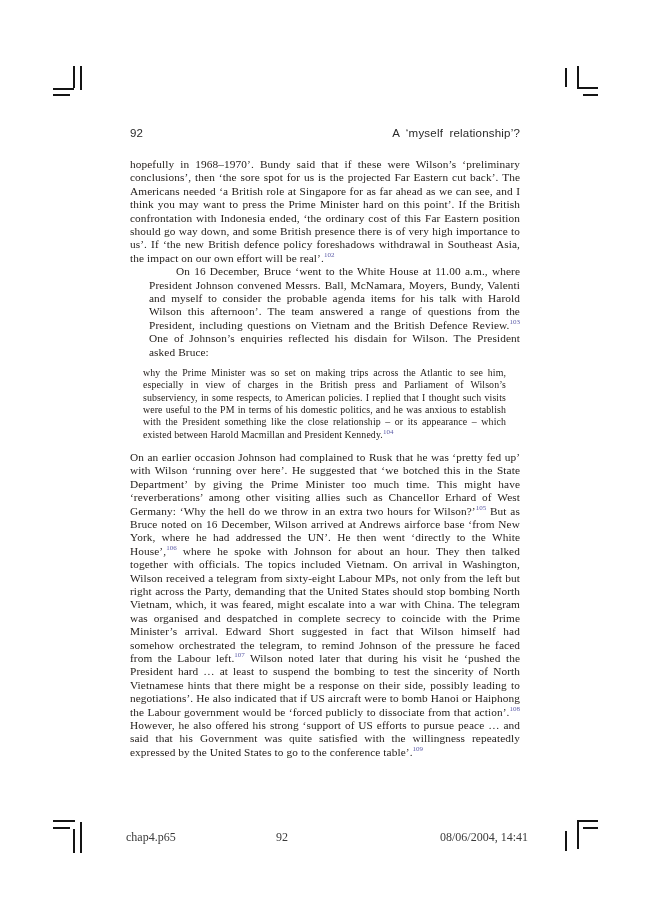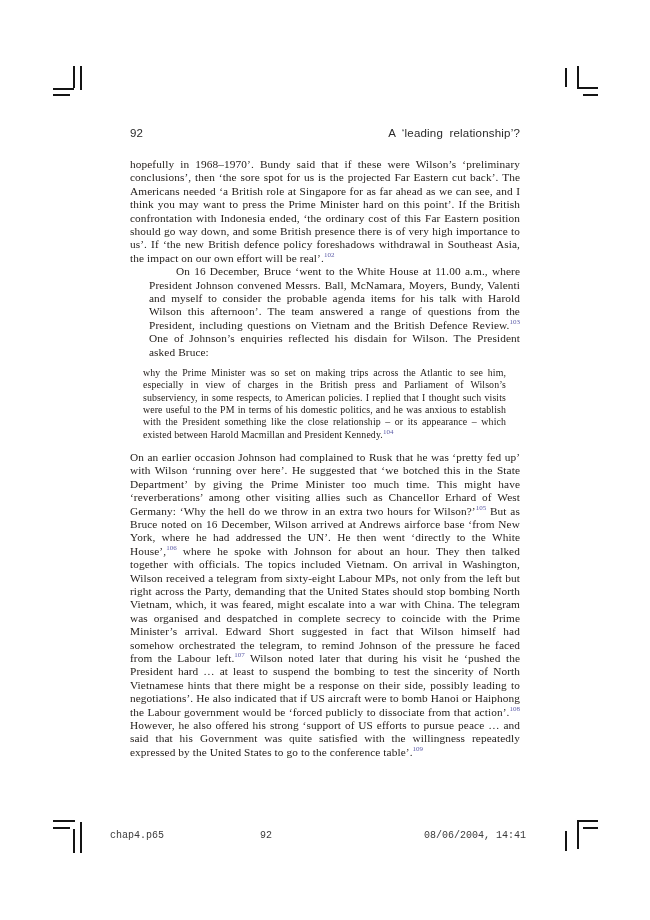--- a/index.html
+++ b/index.html
@@ -46,25 +46,26 @@
   sup.fnref {
     color: var(--fnref-color, #5c5ca8);
     font-size: 7px;
     line-height: 0;
     vertical-align: super;
     letter-spacing: 0;
   }
 
   .footer-item {
     position: absolute;
-    font-family: Liberation Mono, monospace;
-    font-size: 10px;
+    font-family: Liberation Serif, serif;
+    font-size: 12px;
     color: #3a3a3a;
     top: 830px;
     white-space: nowrap;
+    margin-left: 16px;
   }
   #footer-file  { left: 110px; }
   #footer-page  { left: 260px; }
   #footer-date  { left: 424px; }
 </style>
 </head>
 <body style="--text-color: #26211d; --fnref-color: #5c5ca8;">
 
 <div>
   <div class="mark" style="left:73px; top:66px; width:2px; height:22px;"></div>
@@ -87,21 +88,21 @@
 <div>
   <div class="mark" style="left:577px; top:820px; width:2px; height:29px;"></div>
   <div class="mark" style="left:579px; top:820px; width:19px; height:2px;"></div>
   <div class="mark" style="left:583px; top:827px; width:15px; height:2px;"></div>
   <div class="mark" style="left:565px; top:831px; width:2px; height:20px;"></div>
 </div>
 
 <div class="text-block">
   <div class="running-head">
     <span>92</span>
-    <span class="running-title">A ‘leading relationship’?</span>
+    <span class="running-title">A ‘myself relationship’?</span>
   </div>
   <div class="body-text">
 
   <p class="para"><span>hopefully in 1968–1970’. Bundy said that if these were Wilson’s ‘preliminary conclusions’, then ‘the sore spot for us is the projected Far Eastern cut back’. The Americans needed ‘a British role at Singapore for as far ahead as we can see, and I think you may want to press the Prime Minister hard on this point’. If the British confrontation with Indonesia ended, ‘the ordinary cost of this Far Eastern position should go way down, and some British presence there is of very high importance to us’. If ‘the new British defence policy foreshadows withdrawal in Southeast Asia, the impact on our own effort will be real’.</span><sup class="fnref">102</sup></p>
       <p class="para indent"><span>On 16 December, Bruce ‘went to the White House at 11.00 a.m., where President Johnson convened Messrs. Ball, McNamara, Moyers, Bundy, Valenti and myself to consider the probable agenda items for his talk with Harold Wilson this afternoon’. The team answered a range of questions from the President, including questions on Vietnam and the British Defence Review.</span><sup class="fnref">103</sup><span> One of Johnson’s enquiries reflected his disdain for Wilson. The President asked Bruce:</span></p>
       <p class="para quote"><span>why the Prime Minister was so set on making trips across the Atlantic to see him, especially in view of charges in the British press and Parliament of Wilson’s subserviency, in some respects, to American policies. I replied that I thought such visits were useful to the PM in terms of his domestic politics, and he was anxious to establish with the President something like the close relationship – or its appearance – which existed between Harold Macmillan and President Kennedy.</span><sup class="fnref">104</sup></p>
       <p class="para"><span>On an earlier occasion Johnson had complained to Rusk that he was ‘pretty fed up’ with Wilson ‘running over here’. He suggested that ‘we botched this in the State Department’ by giving the Prime Minister too much time. This might have ‘reverberations’ among other visiting allies such as Chancellor Erhard of West Germany: ‘Why the hell do we throw in an extra two hours for Wilson?’</span><sup class="fnref">105</sup><span> But as Bruce noted on 16 December, Wilson arrived at Andrews airforce base ‘from New York, where he had addressed the UN’. He then went ‘directly to the White House’,</span><sup class="fnref">106</sup><span> where he spoke with Johnson for about an hour. They then talked together with officials. The topics included Vietnam. On arrival in Washington, Wilson received a telegram from sixty-eight Labour MPs, not only from the left but right across the Party, demanding that the United States should stop bombing North Vietnam, which, it was feared, might escalate into a war with China. The telegram was organised and despatched in complete secrecy to coincide with the Prime Minister’s arrival. Edward Short suggested in fact that Wilson himself had somehow orchestrated the telegram, to remind Johnson of the pressure he faced from the Labour left.</span><sup class="fnref">107</sup><span> Wilson noted later that during his visit he ‘pushed the President hard … at least to suspend the bombing to test the sincerity of North Vietnamese hints that there might be a response on their side, possibly leading to negotiations’. He also indicated that if US aircraft were to bomb Hanoi or Haiphong the Labour government would be ‘forced publicly to dissociate from that action’.</span><sup class="fnref">108</sup><span> However, he also offered his strong ‘support of US efforts to pursue peace … and said that his Government was quite satisfied with the willingness repeatedly expressed by the United States to go to the conference table’.</span><sup class="fnref">109</sup></p>
     </div>
 </div>
 

